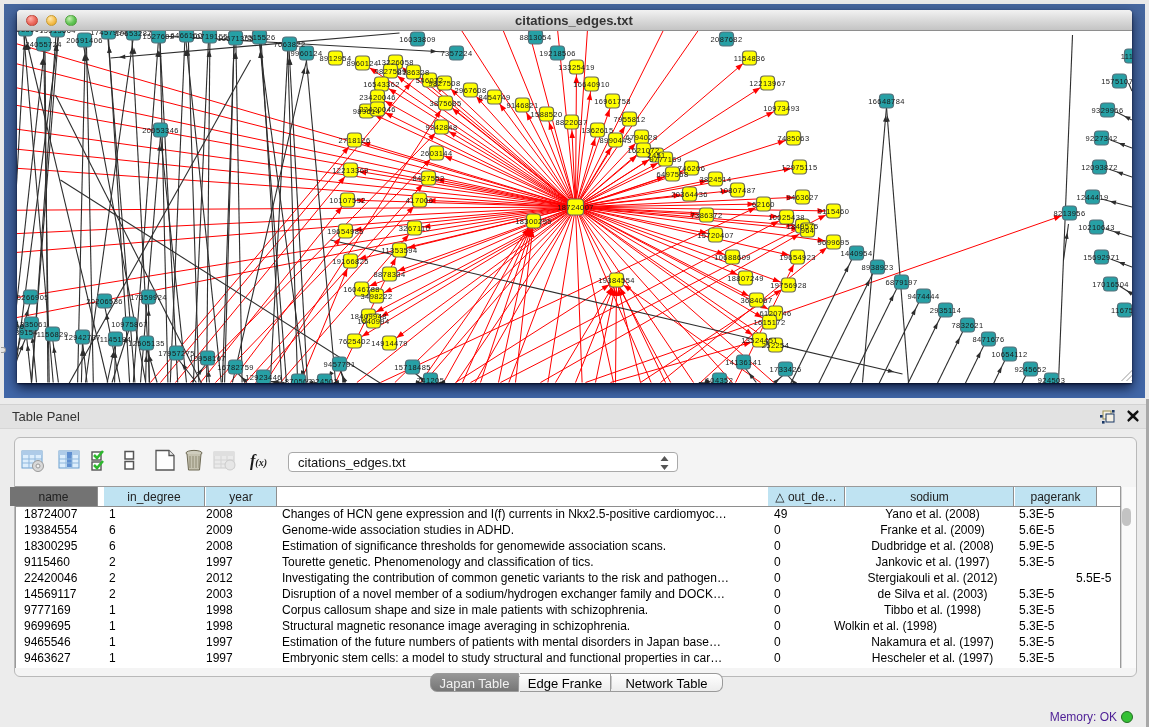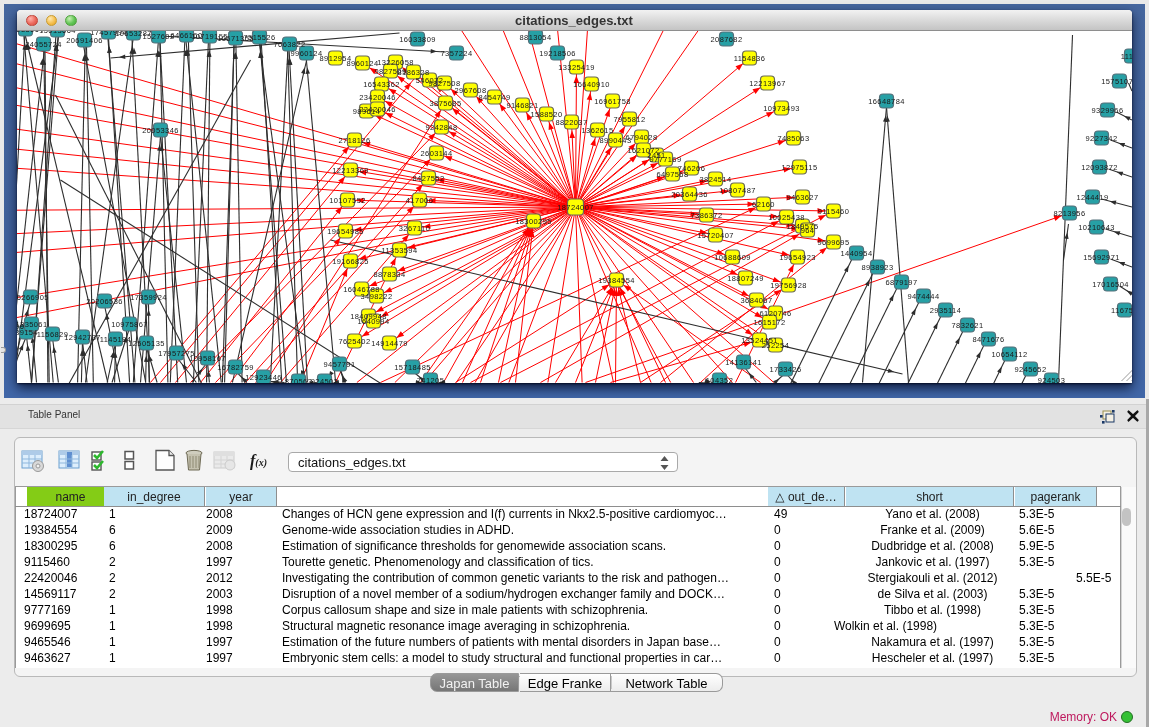--- a/index.html
+++ b/index.html
@@ -7,35 +7,35 @@
   background:linear-gradient(180deg,#46679f 0%,#41629c 55%,#4167a8 100%)}
 #win {position:absolute;left:12.5px;top:6px;width:1115px;height:372.5px;border-radius:4px 4px 2px 2px;
   box-shadow:0 5px 12px rgba(3,10,35,.8),0 1px 2px rgba(5,12,40,.9);background:#fff}
 #titlebar {position:absolute;left:0;top:0;width:100%;height:21px;border-radius:4px 4px 0 0;
   background:linear-gradient(180deg,#f2f2f2,#d8d8d8 55%,#c4c4c4);border-bottom:1px solid #8e8e8e;}
 #titlebar .t {position:absolute;width:100%;text-align:center;top:3px;font-size:13px;font-weight:700;color:#333}
 .tl {position:absolute;top:4.5px;width:11.5px;height:11.5px;border-radius:50%}
 #tp {position:absolute;left:0;top:398px;width:1149px;height:329px;background:#ececec}
 #tphead {position:absolute;left:0;top:6px;width:1149px;height:25px;background:#e2e2e2;
   border-top:1px solid #d2d2d2;border-bottom:1px solid #d6d6d6}
-#tphead .t {position:absolute;left:28px;top:4px;font-size:10px;color:#333}
+#tphead .t {position:absolute;left:12px;top:4px;font-size:13px;color:#333}
 #panel {position:absolute;left:14px;top:437px;width:1123px;height:240px;background:#f4f4f4;
   border:1px solid #b9b9b9;border-radius:6px}
 #combo {position:absolute;left:288px;top:452px;width:390px;height:20px;background:#fff;
   border:1px solid #a9a9a9;border-radius:4px;font-size:13px;color:#111;padding:2px 0 0 9px}
 #tbl {position:absolute;left:15px;top:486px;width:1106px;height:182px;background:#fff;border:1px solid #9a9a9a;border-bottom:none}
 .hc {position:absolute;top:487px;height:19px;background:#bfe3f2;border-right:1px solid #8e8e8e;
   font-size:12px;color:#222;text-align:center;padding-top:3px}
 .row {position:absolute;height:16px;font-size:12px;color:#000;white-space:nowrap}
 .row span {position:absolute;top:1px}
 .row .ctr {text-align:center}
 #segs {position:absolute;left:430px;top:673px;height:19px}
 .seg {position:absolute;top:0;height:19px;font-size:13px;text-align:center;padding-top:2px;
   border:1px solid #9a9a9a;background:linear-gradient(180deg,#fff,#ececec)}
-#mem {position:absolute;right:32px;top:710px;font-size:12px;color:#be185d}
+#mem {position:absolute;right:32px;top:710px;font-size:12px;color:#4c1d95}
 #scrtrack {position:absolute;left:1121px;top:487px;width:15px;height:181px;background:#fafafa;border-left:1px solid #d5d5d5}
 #scrthumb {position:absolute;left:1122px;top:508px;width:9px;height:18px;border-radius:5px;
   background:#c3c3c3}
 </style></head><body>
 <div id="app">
  <div id="netarea">
   <div id="win">
    <div id="titlebar">
      <span class="tl" style="left:9.5px;background:radial-gradient(circle at 35% 30%,#ffb3ab,#ec6a5e 55%,#d24b3e);border:1px solid #c14438"></span>
      <span class="tl" style="left:29px;background:radial-gradient(circle at 35% 30%,#ffe9b0,#f5bf4f 55%,#dfa023);border:1px solid #c99b2e"></span>
@@ -834,25 +834,25 @@
       </g>
    <text x="231" y="17" font-size="16px" font-style="italic" font-weight="700" fill="#1a1a1a" font-family="Liberation Serif,serif">f<tspan font-size="10px">(x)</tspan></text>
  </svg>
  <div id="combo">citations_edges.txt
    <svg style="position:absolute;right:8px;top:3px" width="9" height="14" viewBox="0 0 9 14">
      <path d="M4.5 0 L8.5 5 H0.5 Z M4.5 14 L8.5 9 H0.5 Z" fill="#555"></path>
       </svg>
  </div>
  <div id="tbl"></div>
  <div style="position:absolute;left:15px;top:506px;width:1106px;height:1px;background:#8e8e8e"></div>
- <div class="hc" style="left:27px;width:88px;background:#84cc16">name</div>
+ <div class="hc" style="left:10px;width:88px;background:#737373">name</div>
  <div class="hc" style="left:104px;width:101px">in_degree</div>
  <div class="hc" style="left:206px;width:71px">year</div>
  <div class="hc" style="left:768px;width:77px">△ out_de…</div>
- <div class="hc" style="left:846px;width:168px">short</div>
+ <div class="hc" style="left:846px;width:168px">sodium</div>
  <div class="hc" style="left:1015px;width:82px">pagerank</div>
  <div style="position:absolute;left:15px;top:506px;width:1106px;height:162px;overflow:hidden">
  <div class="row" style="top:0px">
 <span style="left:9px">18724007</span>
         <span style="left:94px">1</span>
         <span style="left:191px">2008</span>
 <span style="left:267px">Changes of HCN gene expression and I(f) currents in Nkx2.5-positive cardiomyoc…</span>
         <span style="left:759px">49</span>
 <span class="ctr" style="left:833px;width:169px">Yano et al. (2008)</span>
         <span style="left:1004px">5.3E-5</span>

